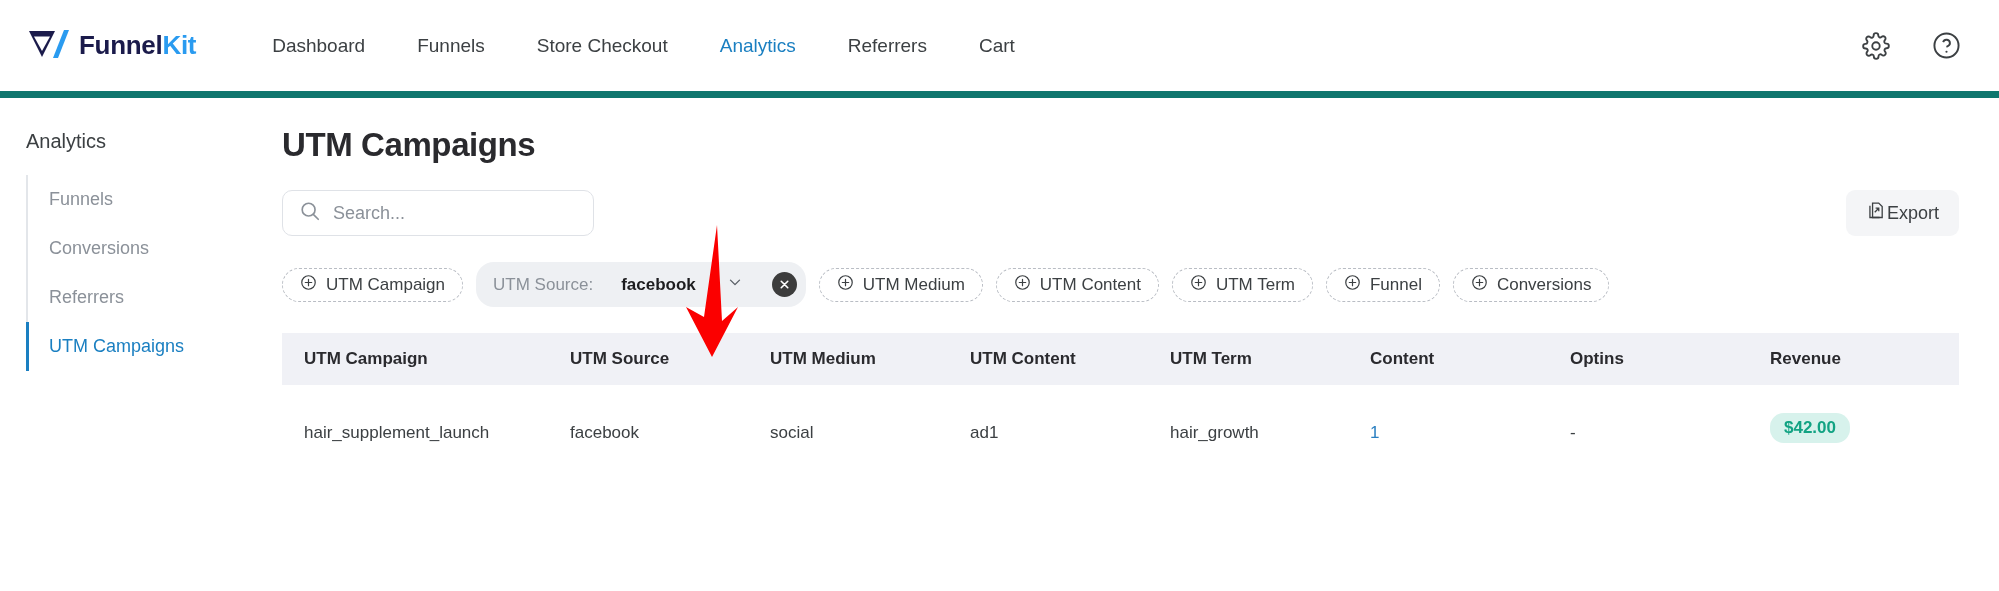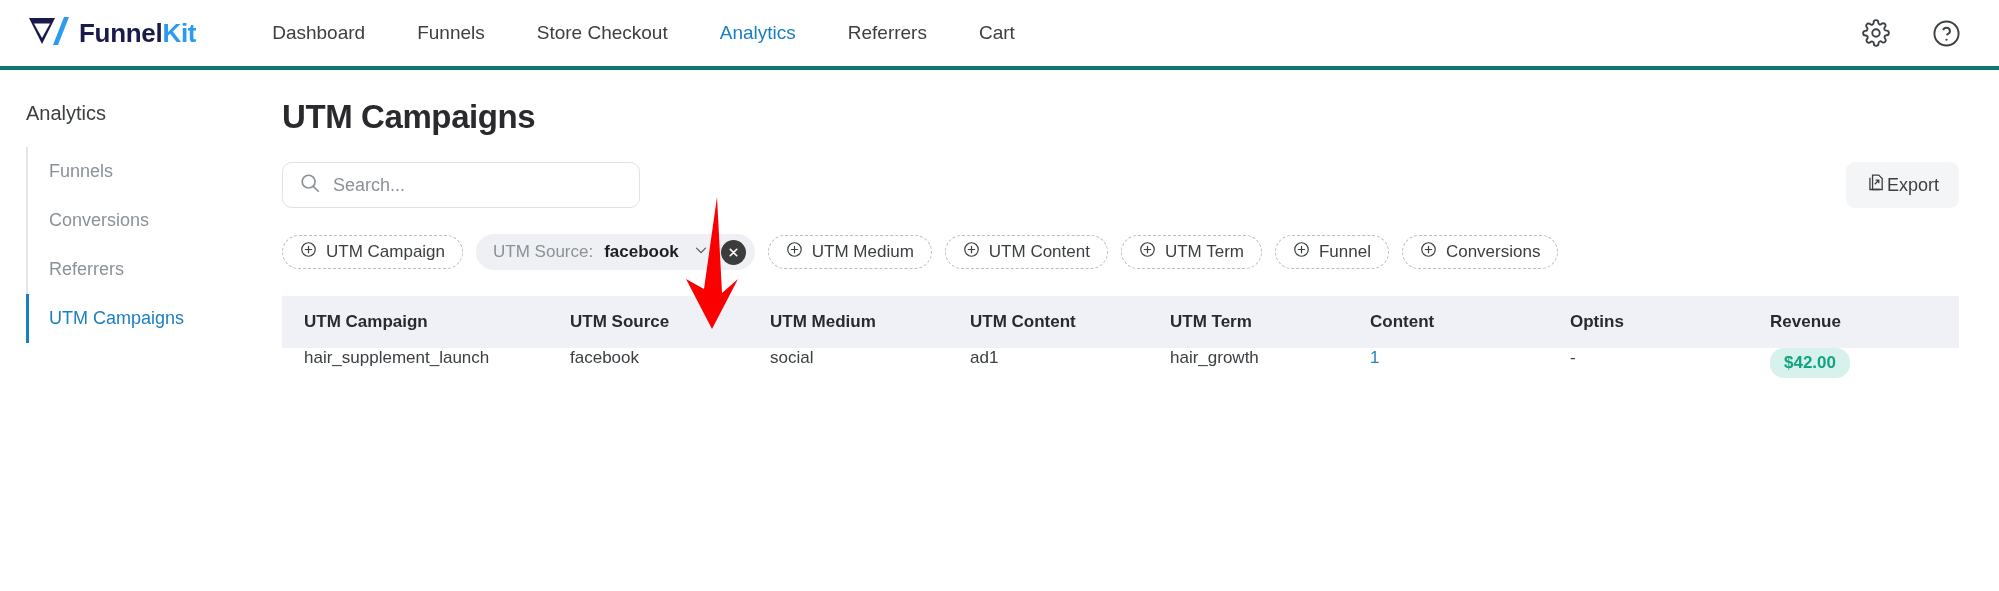--- a/index.html
+++ b/index.html
@@ -7,23 +7,23 @@
     width: 1999px;
     height: 591px;
     background: #ffffff;
     font-family: "Liberation Sans", sans-serif;
     -webkit-font-smoothing: antialiased;
   }
 
   
   .topbar {
     position: relative;
-    height: 70px;
+    height: 98px;
     background: #ffffff;
-    border-bottom: 4px solid #0f766e;
+    border-bottom: 7px solid #0f766e;
     display: flex;
     align-items: center;
     padding: 0 24px 0 28px;
   }
   .brand {
     display: flex;
     align-items: center;
     gap: 9px;
     margin-right: 50px;
   }
@@ -109,21 +109,21 @@
     letter-spacing: -0.4px;
     margin-bottom: 26px;
   }
 
   .toolbar {
     display: flex;
     align-items: center;
     justify-content: space-between;
   }
   .search-box {
-    width: 358px;
+    width: 312px;
     height: 46px;
     border: 1px solid #dfe2e7;
     border-radius: 10px;
     display: flex;
     align-items: center;
     gap: 12px;
     padding: 0 16px;
     background: #fff;
   }
   .search-input {
@@ -170,22 +170,22 @@
     color: #3c4043;
     background: #fff;
     cursor: pointer;
     white-space: nowrap;
   }
   .chip-plus { display: block; flex: 0 0 auto; }
   .chip.applied {
     border: none;
     background: #eef0f3;
     padding: 0 9px 0 17px;
-    gap: 11px;
-    height: 36px;
+    gap: 28px;
+    height: 45px;
   }
   .chip .chip-key { color: #8b9199; }
   .chip .chip-val { color: #1d1d1f; font-weight: bold; }
   .chip-caret { margin-left: 2px; display: block; }
   .chip-remove {
     width: 25px; height: 25px;
     border-radius: 50%;
     background: #3c3c3c;
     display: flex; align-items: center; justify-content: center;
     cursor: pointer;
@@ -196,21 +196,21 @@
   .table { margin-top: 26px; width: 100%; }
   .thead {
     display: flex;
     background: #f0f1f6;
     height: 52px;
     align-items: center;
   }
   .trow {
     display: flex;
     height: 58px;
-    align-items: flex-start;
+    align-items: flex-end;
     background: #ffffff;
   }
   .cell { padding: 0 8px; font-size: 17px; white-space: nowrap; overflow: hidden; }
   .thead .cell { color: #2a2a2e; font-weight: bold; }
   .trow .cell { color: #3c4043; }
   .cell:first-child { padding-left: 22px; }
 
   .c0 { flex: 0 0 280px; }
   .c1 { flex: 0 0 200px; }
   .c2 { flex: 0 0 200px; }

